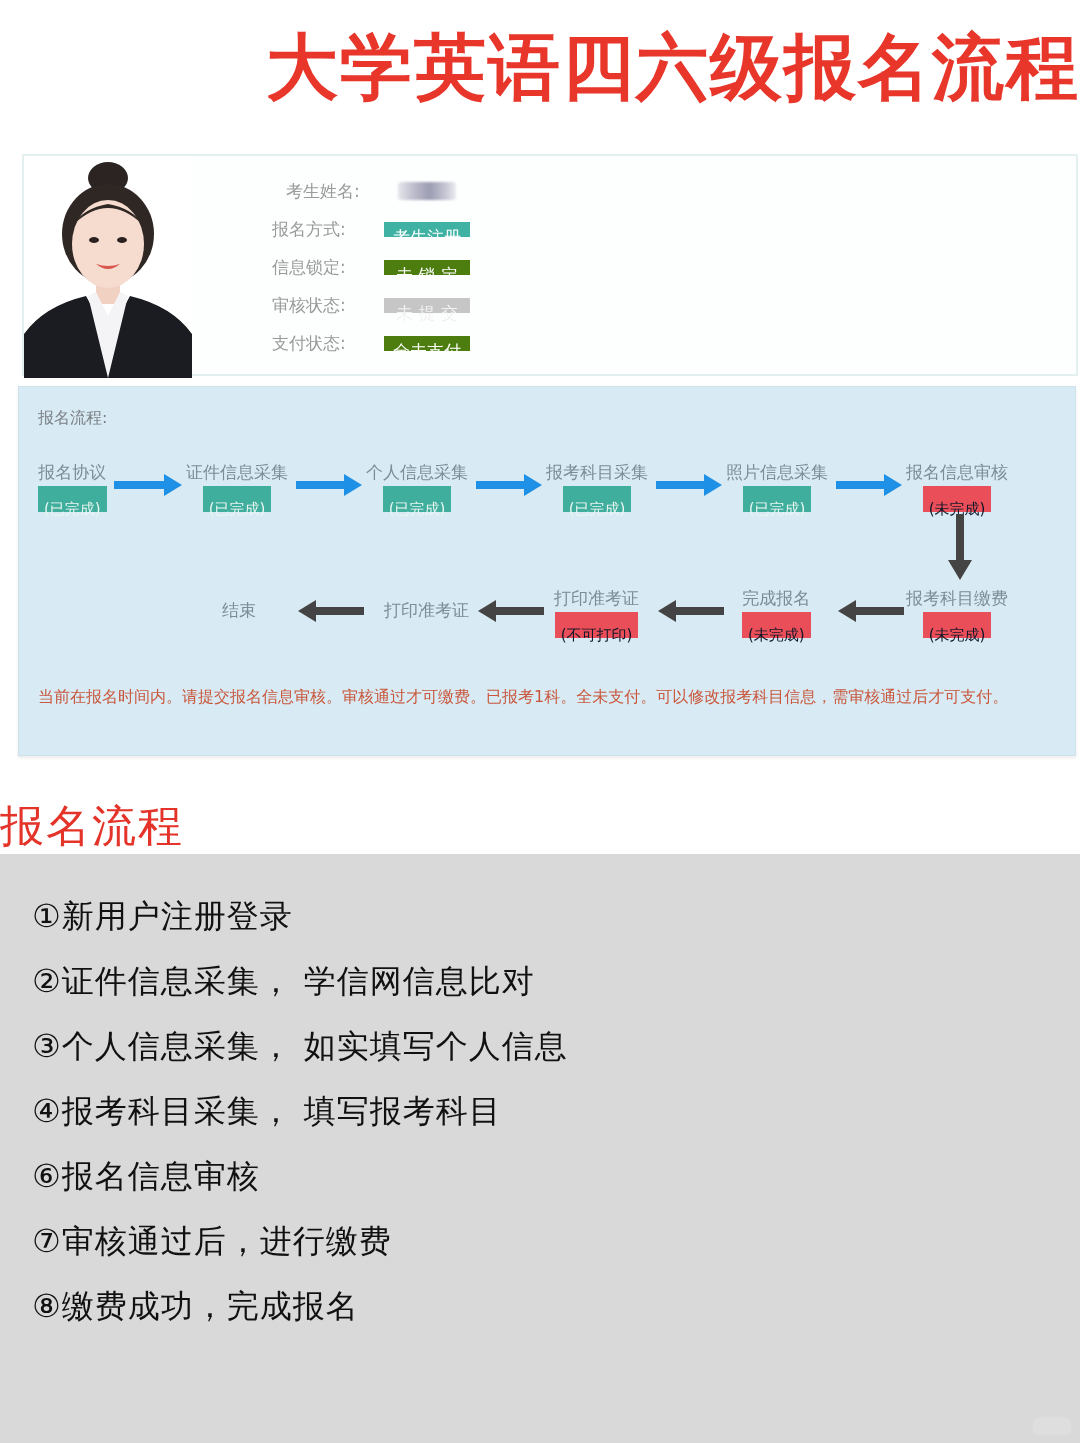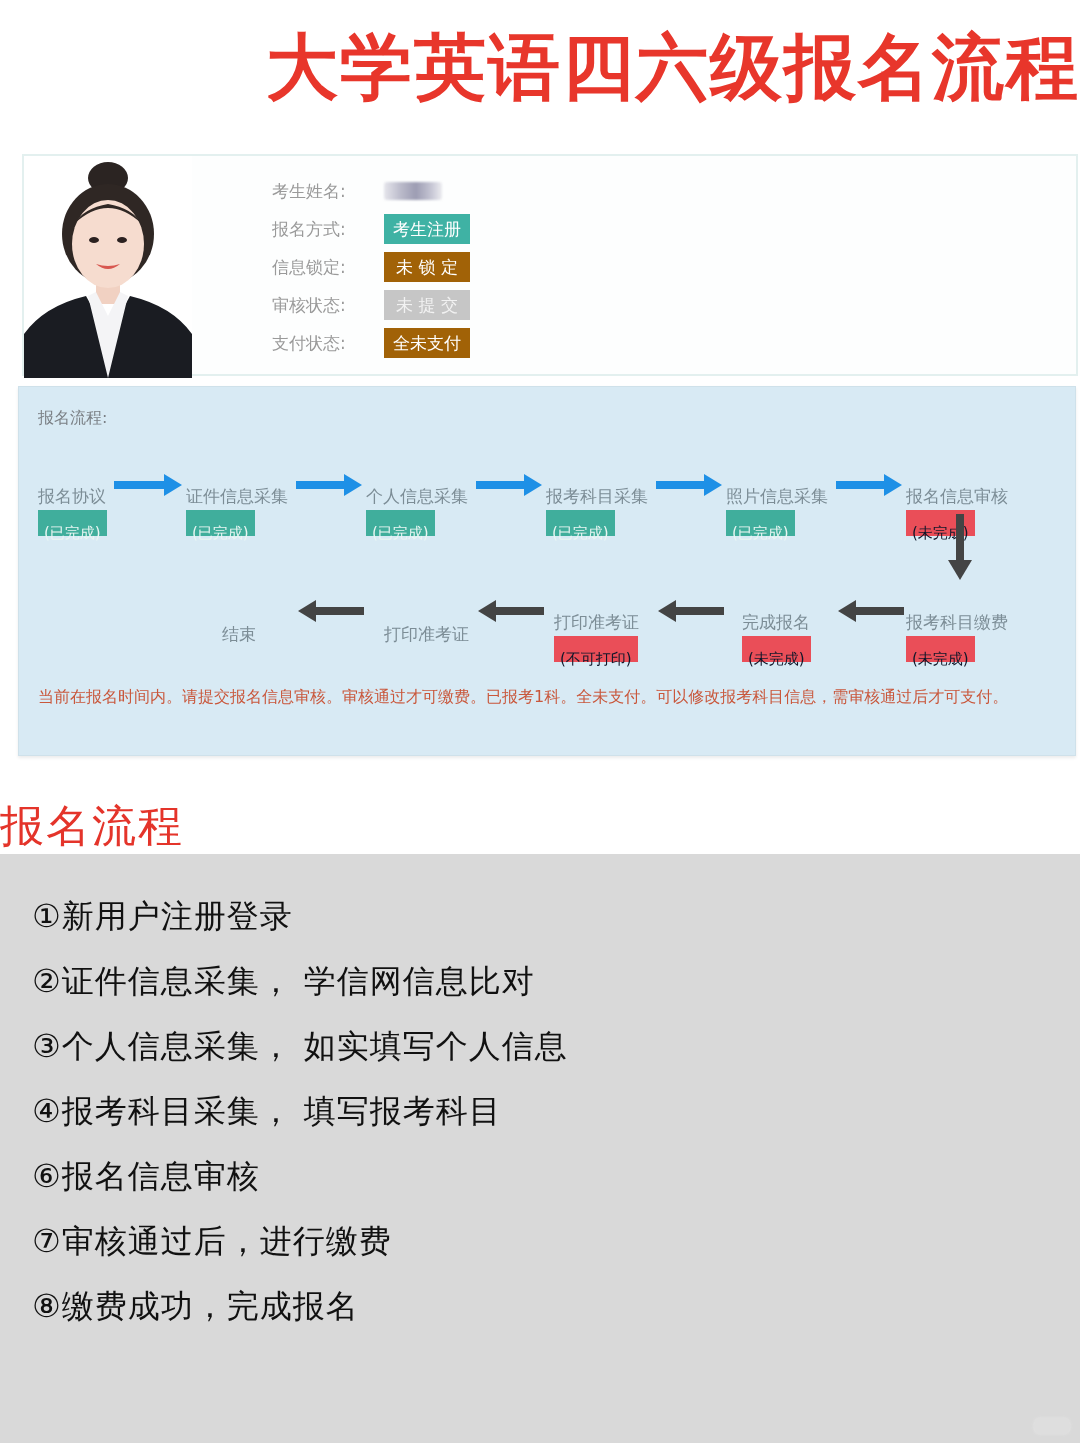--- a/index.html
+++ b/index.html
@@ -15,45 +15,45 @@
     .info-card {
       position: absolute; left: 22px; top: 154px; width: 1056px; height: 222px;
       border: 2px solid #e3f0ef; background: #fdfefe;
     }
     .photo {
       position: absolute; left: 24px; top: 156px; width: 168px; height: 222px;
       background: #ffffff; overflow: hidden;
     }
     .photo svg { width: 100%; height: 100%; }
     .info-rows { position: absolute; left: 272px; top: 172px; }
-    .info-row { display: flex; align-items: center; height: 38px; }
+    .info-row { display: flex; align-items: center; height: 38px; justify-content: center; }
     .info-label { width: 112px; font-size: 17px; color: #9a9a9a; }
     .name-blur {
       width: 58px; height: 18px; border-radius: 3px;
       background: linear-gradient(90deg, #e6e6ec 0%, #b9b9c9 30%, #9d9db3 55%, #c3c3d2 80%, #ececf0 100%);
       filter: blur(1px);
     }
     .badge {
-      display: inline-block; width: 86px; height: 30px; line-height: 30px; text-align: center;
+      display: inline-block; width: 86px; height: 15px; line-height: 30px; text-align: center;
       color: #ffffff; font-size: 17px;
     }
     .badge-teal { background: #3fb2a4; }
-    .badge-red { background: #a16207; }
+    .badge-red { background: #4d7c0f; }
     .badge-gray { background: #c6c6c6; color: #f2f2f2; }
 
     
     .process-panel {
       position: absolute; left: 18px; top: 386px; width: 1058px; height: 370px;
       background: #d8eaf4; border: 1px solid #cfe1ea;
       box-shadow: 0 2px 3px rgba(0,0,0,0.08);
     }
     .process-title {
       position: absolute; left: 38px; top: 408px; font-size: 16px; color: #7a7f84; text-align: right;
     }
-    .step { position: absolute; text-align: left; margin-top: 24px; }
+    .step { position: absolute; text-align: center; }
     .step-label { font-size: 17px; color: #7c8d96; white-space: nowrap; line-height: 24px; }
     .step-status {
       display: inline-block; height: 26px; line-height: 26px; font-size: 15px; color: #e9f6f3;
       padding: 10px 6px; margin-top: 2px;
     }
     .st-done { background: #40ae9c; }
     .st-todo { background: #ea4e58; color: #0f172a; }
 
     .arrow-right { position: absolute; height: 22px; }
     .arrow-left { position: absolute; height: 22px; }

